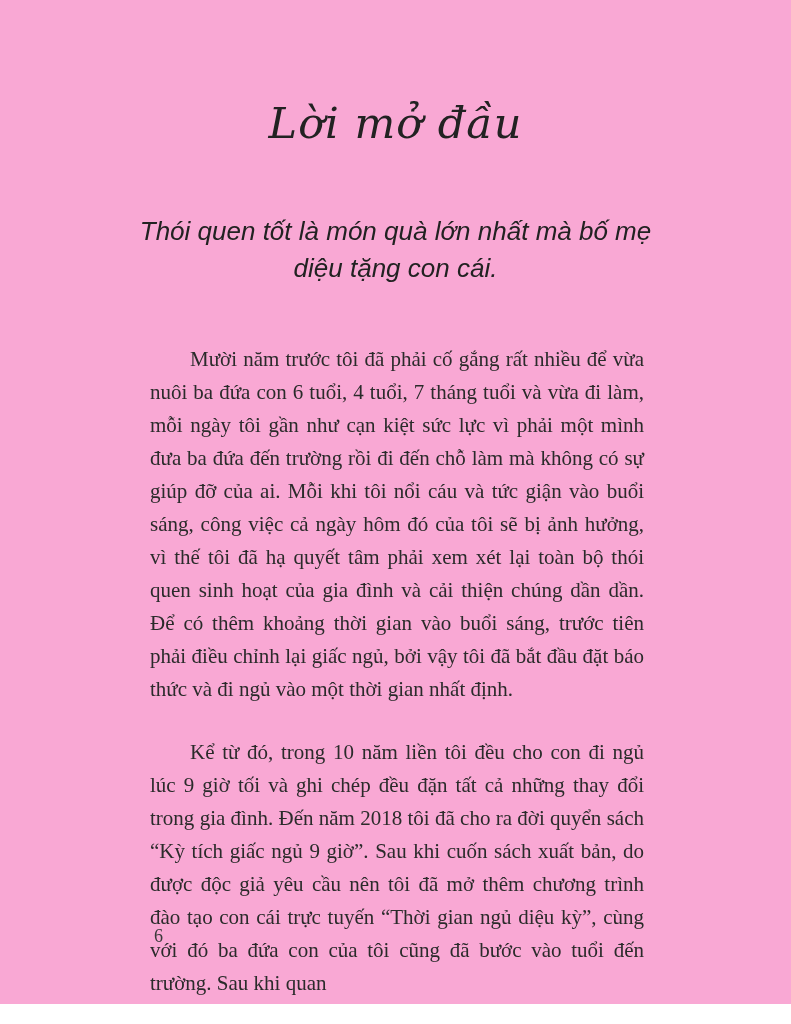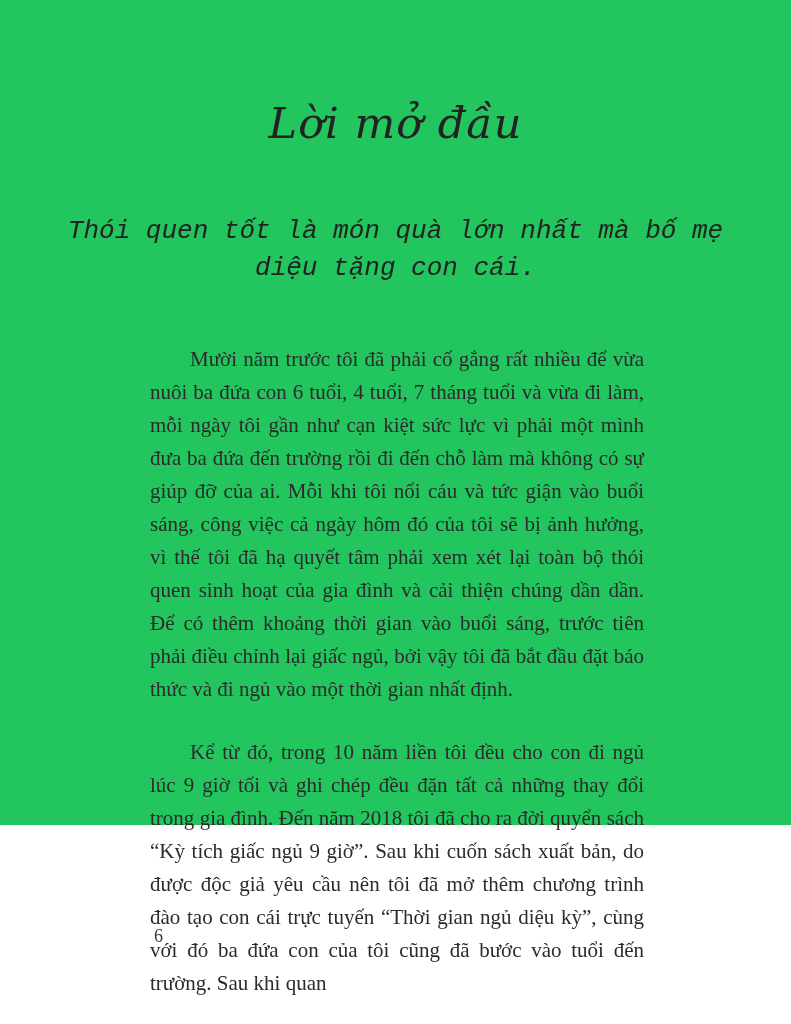--- a/index.html
+++ b/index.html
@@ -7,22 +7,22 @@
   html, body {
     width: 791px;
     height: 1024px;
     background: #ffffff;
     overflow: hidden;
   }
 
   .page {
     position: relative;
     width: 791px;
-    height: 825px;
-    background: #22c55e;
+    height: 1004px;
+    background: #f9a8d4;
     color: #2b2b2b;
     font-family: "Liberation Serif", serif;
   }
 
   .chapter-title {
     position: absolute;
     top: 98px;
     left: 0;
     width: 100%;
     text-align: center;
@@ -33,21 +33,21 @@
     letter-spacing: 1px;
     color: #222222;
   }
 
   .epigraph {
     position: absolute;
     top: 213px;
     left: 0;
     width: 100%;
     text-align: center;
-    font-family: Liberation Mono, monospace;
+    font-family: Liberation Sans, sans-serif;
     font-style: italic;
     font-weight: 500;
     font-size: 26px;
     line-height: 37px;
     color: #222222;
   }
 
   .body-text {
     position: absolute;
     top: 343px;

